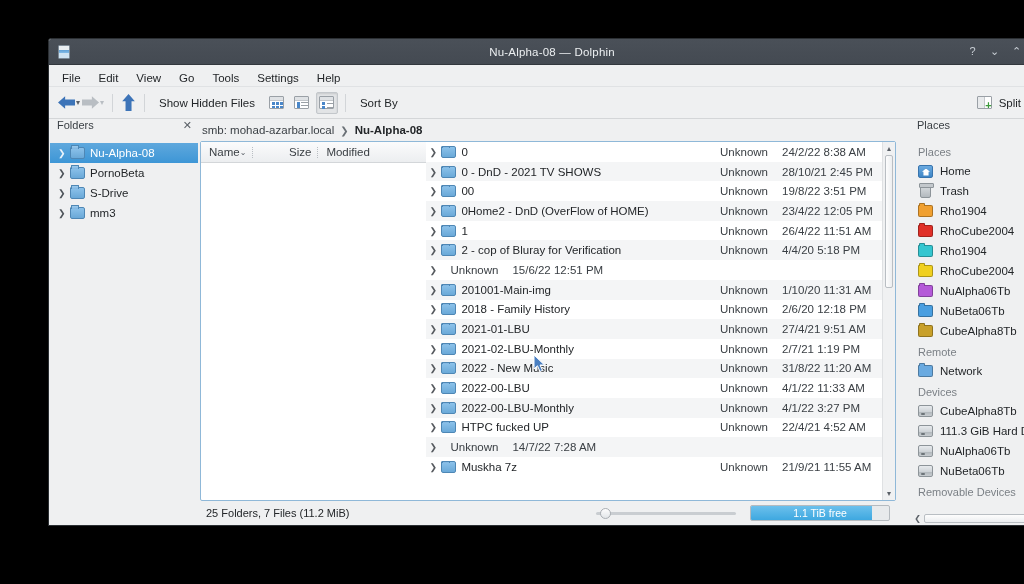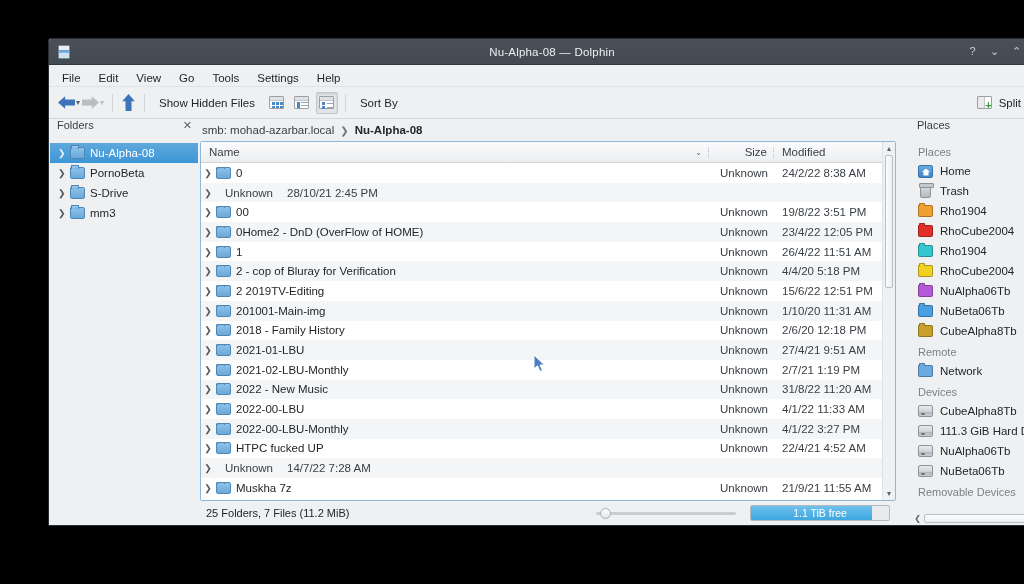--- a/index.html
+++ b/index.html
@@ -158,21 +158,21 @@
     height: 22px; flex: 0 0 22px; display: flex; align-items: center;
     font-size: 11.5px; color: #3b4045; padding-left: 2px;
   }
   #breadcrumb .sep { margin: 0 6px; color: #6a7076; font-size: 10px; }
   #breadcrumb .cur { font-weight: bold; color: #232629; }
 
   #listwrap {
     flex: 1; display: flex; min-height: 0;
     border: 1px solid #8fb8d8; background: #fff; border-radius: 2px;
   }
-  #listinner { flex: 1; display: flex; flex-direction: column; min-width: 0; }
+  #listinner { flex: 1; display: flex; min-width: 0; }
   #colhead {
     height: 21px; flex: 0 0 21px; display: flex; align-items: center;
     background: linear-gradient(to bottom,#fbfbfc,#eceef0);
     border-bottom: 1px solid #d3d6d9; font-size: 11.5px; color: #3b4045;
   }
   #colhead .ch { display: flex; align-items: center; height: 100%; }
   #colhead .ch-name { flex: 1; padding-left: 8px; }
   #colhead .sortchev { margin-left: auto; font-size: 8px; color: #5a6067; padding-right: 6px; }
   .chdiv { width: 0; border-left: 1px dotted #b9bec3; height: 11px; }
   #colhead .ch-size { width: 64px; justify-content: flex-end; padding-right: 6px; }
@@ -429,20 +429,24 @@
                 <span class="rchev">❯</span>
                 <span class="rname">
                   <span class="fold"></span>
                   <span>0</span>
                 </span>
                 <span class="rsize">Unknown</span>
                 <span class="rmod">24/2/22 8:38 AM</span>
               </div>
               <div class="row alt">
                 <span class="rchev">❯</span>
+                <span class="rname">
+                  <span class="fold"></span>
+                  <span>0 - DnD - 2021 TV SHOWS</span>
+                </span>
                 <span class="rsize">Unknown</span>
                 <span class="rmod">28/10/21 2:45 PM</span>
               </div>
               <div class="row">
                 <span class="rchev">❯</span>
                 <span class="rname">
                   <span class="fold"></span>
                   <span>00</span>
                 </span>
                 <span class="rsize">Unknown</span>
@@ -470,24 +474,20 @@
                 <span class="rchev">❯</span>
                 <span class="rname">
                   <span class="fold"></span>
                   <span>2 - cop of Bluray for Verification</span>
                 </span>
                 <span class="rsize">Unknown</span>
                 <span class="rmod">4/4/20 5:18 PM</span>
               </div>
               <div class="row">
                 <span class="rchev">❯</span>
-                <span class="rname">
-                  <span class="fold"></span>
-                  <span>2 2019TV-Editing</span>
-                </span>
                 <span class="rsize">Unknown</span>
                 <span class="rmod">15/6/22 12:51 PM</span>
               </div>
               <div class="row alt">
                 <span class="rchev">❯</span>
                 <span class="rname">
                   <span class="fold"></span>
                   <span>201001-Main-img</span>
                 </span>
                 <span class="rsize">Unknown</span>

